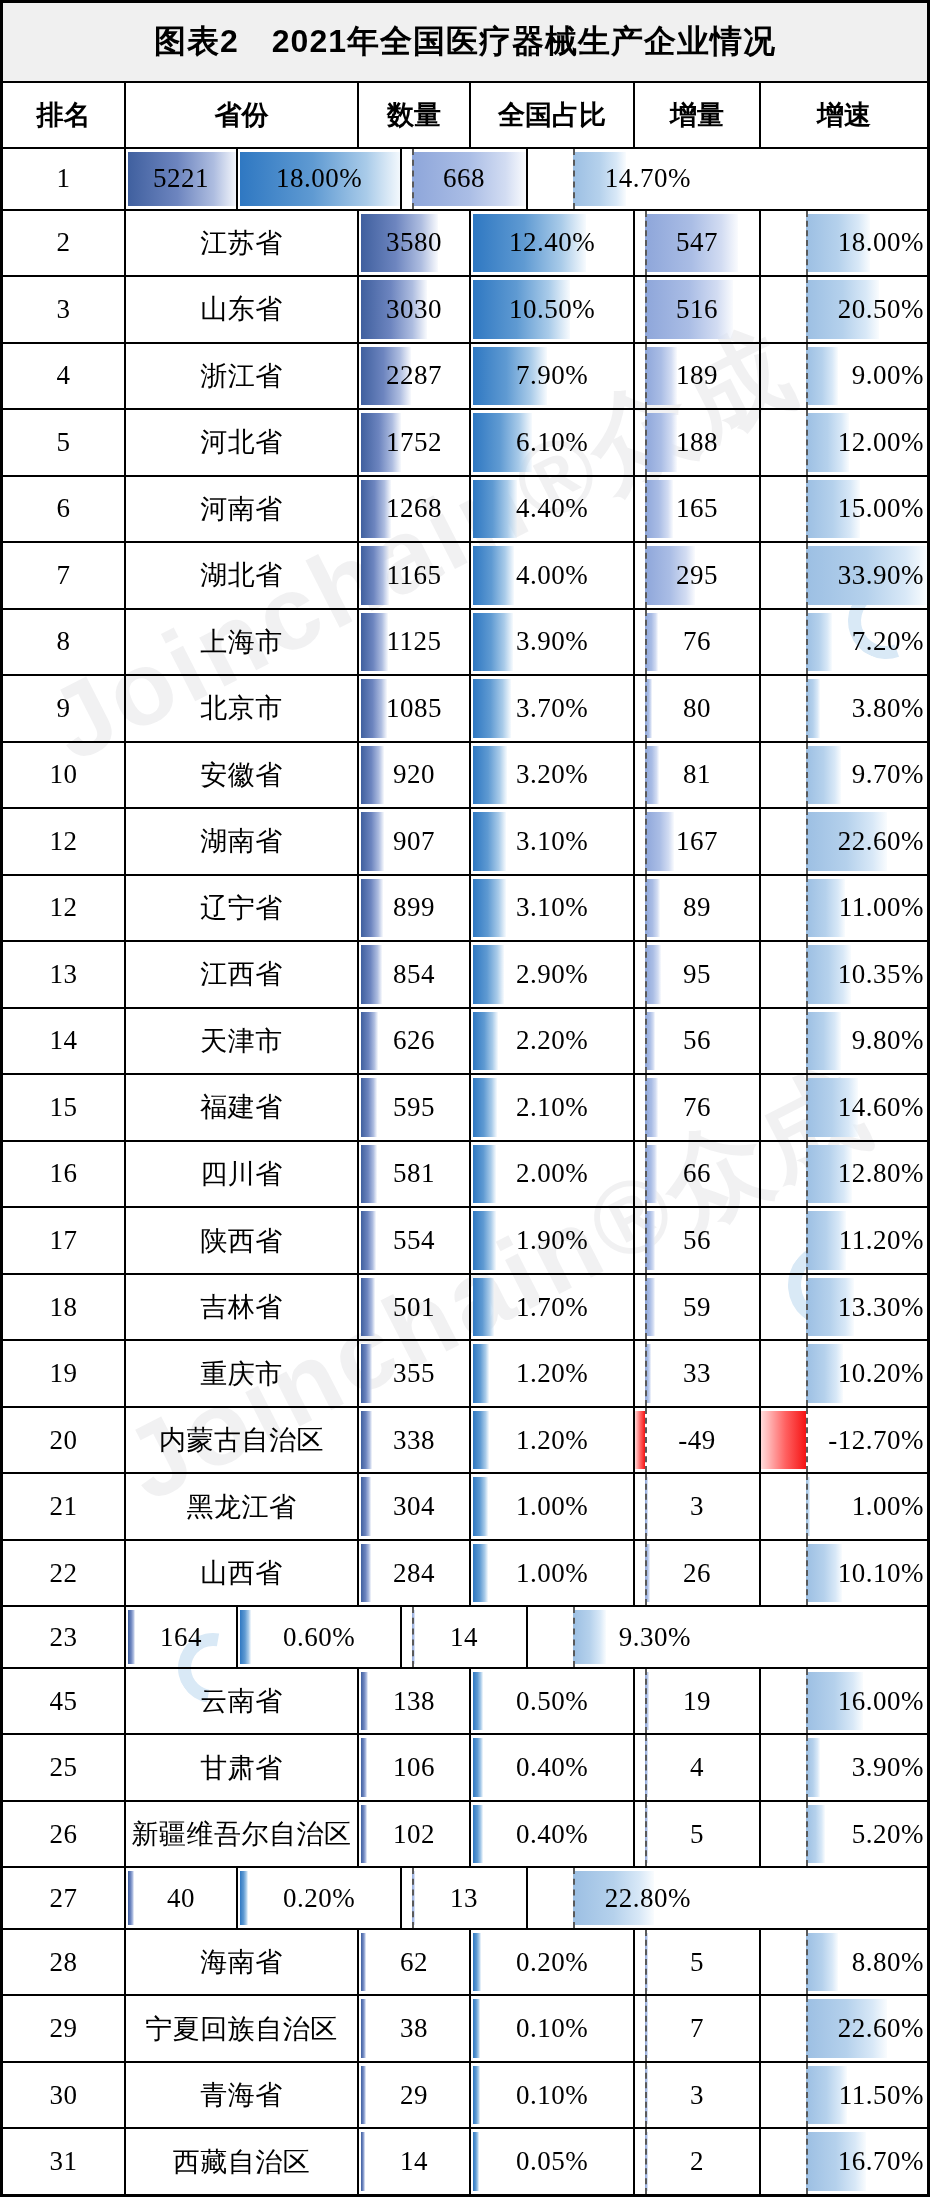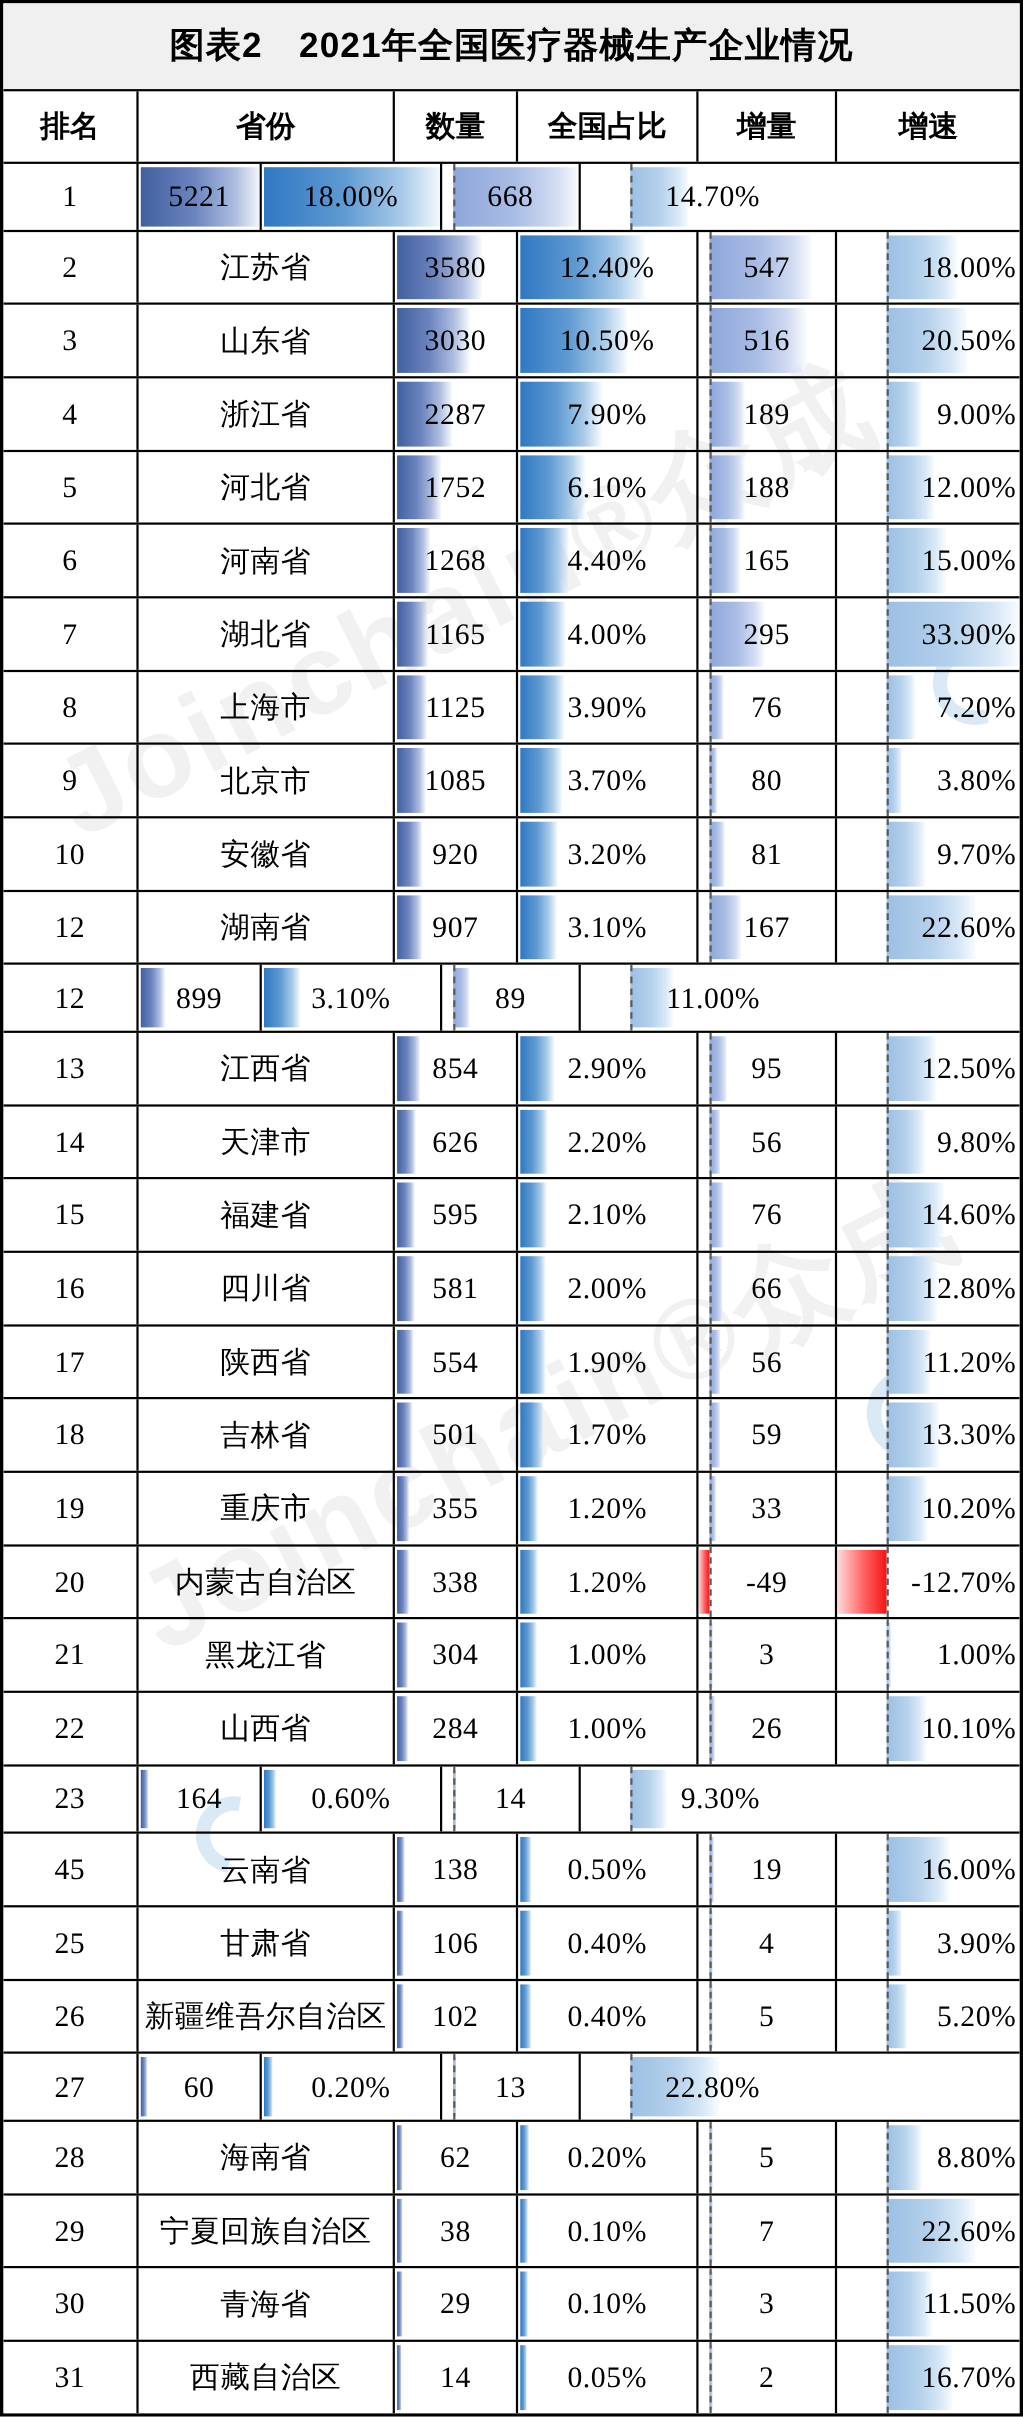--- a/index.html
+++ b/index.html
@@ -381,20 +381,23 @@
         <div class="cell c5">
           <div class="bar bar-growth" style="left: 27.3%; width: 48.4667%;"></div>
           <div class="axis-line" style="left: 27.3%;"></div>
           <div class="val">22.60%</div>
         </div>
       </div>
       <div class="row">
         <div class="cell c0">
           <div class="val">12</div>
         </div>
+        <div class="cell c1">
+          <div class="val">辽宁省</div>
+        </div>
         <div class="cell c2">
           <div class="bar bar-qty" style="width: 20.3165%;"></div>
           <div class="val">899</div>
         </div>
         <div class="cell c3">
           <div class="bar bar-share" style="width: 20.312%;"></div>
           <div class="val">3.10%</div>
         </div>
         <div class="cell c4">
           <div class="bar bar-inc" style="left: 8.3%; width: 12.2175%;"></div>
@@ -423,21 +426,21 @@
           <div class="val">2.90%</div>
         </div>
         <div class="cell c4">
           <div class="bar bar-inc" style="left: 8.3%; width: 13.0412%;"></div>
           <div class="axis-line" style="left: 8.3%;"></div>
           <div class="val">95</div>
         </div>
         <div class="cell c5">
           <div class="bar bar-growth" style="left: 27.3%; width: 26.8068%;"></div>
           <div class="axis-line" style="left: 27.3%;"></div>
-          <div class="val">12.50%</div>
+          <div class="val">10.35%</div>
         </div>
       </div>
       <div class="row">
         <div class="cell c0">
           <div class="val">14</div>
         </div>
         <div class="cell c1">
           <div class="val">天津市</div>
         </div>
         <div class="cell c2">
@@ -767,21 +770,21 @@
           <div class="axis-line" style="left: 27.3%;"></div>
           <div class="val">5.20%</div>
         </div>
       </div>
       <div class="row">
         <div class="cell c0">
           <div class="val">27</div>
         </div>
         <div class="cell c2">
           <div class="bar bar-qty" style="width: 5.03246%;"></div>
-          <div class="val">60</div>
+          <div class="val">40</div>
         </div>
         <div class="cell c3">
           <div class="bar bar-share" style="width: 4.80223%;"></div>
           <div class="val">0.20%</div>
         </div>
         <div class="cell c4">
           <div class="bar bar-inc" style="left: 8.3%; width: 1.78458%;"></div>
           <div class="axis-line" style="left: 8.3%;"></div>
           <div class="val">13</div>
         </div>

